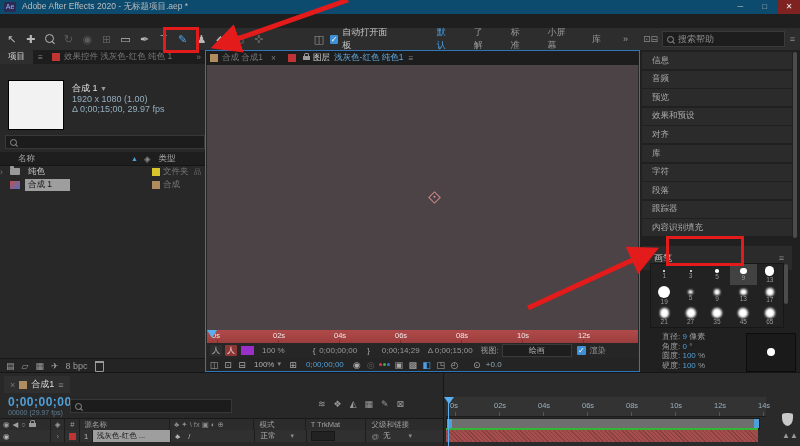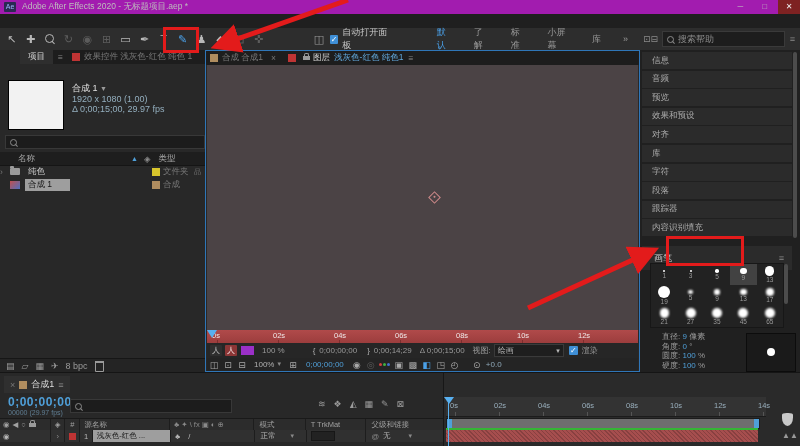--- a/index.html
+++ b/index.html
@@ -4,40 +4,40 @@
 <style>
   html,body{margin:0;padding:0;background:#111;}
   #app{position:relative;width:800px;height:446px;background:#1f1f1f;overflow:hidden;
        font-family:"Liberation Sans","DejaVu Sans",sans-serif;font-size:9px;color:#c8c8c8;
        -webkit-font-smoothing:antialiased;}
   .abs{position:absolute;}
   .row{display:flex;align-items:center;}
   .dim{color:#777;}
   .blue{color:#4f9fd8;}
   
-  #titlebar{left:0;top:0;width:800px;height:14px;background:#a21caf;color:#bdbdbd;font-size:8.5px;}
+  #titlebar{left:0;top:0;width:800px;height:14px;background:#0c4a6e;color:#bdbdbd;font-size:8.5px;}
   #ae-logo{width:12px;height:10px;background:#2a2a52;color:#9db4ff;font-size:7px;line-height:10px;text-align:center;margin:0 6px 0 4px;border-radius:1px;}
   #win-controls{right:0;top:0;height:14px;}
   #win-controls span{width:22px;text-align:center;font-size:8px;line-height:14px;display:inline-block;}
   #win-close{background:#7e2222;color:#eee;}
   #menubar{left:0;top:14px;width:800px;height:14px;background:#232323;}
   #menubar-items span{margin:0 9px;color:#c4c4c4;}
   
   #toolbar{left:0;top:28px;width:800px;height:22px;background:#2d2d2d;border-bottom:1px solid #161616;}
   .tool{width:19px;height:18px;line-height:18px;text-align:center;color:#b8b8b8;font-size:11px;}
   .tool.dimtool{color:#5c5c5c;}
   .tool.active{color:#4aa0e8;}
   .mag{width:7px;height:7px;border:1.4px solid #b8b8b8;border-radius:50%;position:relative;display:inline-block;}
   .mag::after{content:'';position:absolute;width:4px;height:1.4px;background:#b8b8b8;transform:rotate(45deg);left:5px;top:7px;}
   .cbx{width:9px;height:9px;background:#3f8fd6;color:#fff;font-size:8px;line-height:9px;text-align:center;border-radius:1px;display:inline-block;margin-right:4px;}
   .ws{margin:0 11px;color:#9a9a9a;}
   .ws.active{color:#4aa0e8;margin-left:36px;}
   #help-search{width:120px;height:14px;background:#1d1d1d;border:1px solid #3a3a3a;color:#8a8a8a;display:flex;align-items:center;padding:0 4px;gap:4px;}
   
-  .panel{background:#282828;padding-left:20px;}
+  .panel{background:#282828;}
   .ptabs{height:14px;background:#1d1d1d;display:flex;align-items:center;font-size:8.5px;}
   .menu-glyph{color:#8a8a8a;margin:0 5px;}
   .swatch{display:inline-block;width:8px;height:8px;margin:0 4px;}
   .searchbox{background:#1c1c1c;border:1px solid #383838;height:12px;display:flex;align-items:center;padding:0 4px;gap:4px;}
   .mag2{width:5px;height:5px;border:1px solid #8a8a8a;border-radius:50%;position:relative;display:inline-block;}
   .mag2::after{content:'';position:absolute;width:3px;height:1px;background:#8a8a8a;transform:rotate(45deg);left:4px;top:5px;}
   
   #project{left:0;top:50px;width:205px;height:308px;}
   #proj-thumb{left:8px;top:30px;width:54px;height:48px;background:#f2f2f2;border:1px solid #000;}
   .pinfo{color:#93aebe;}
@@ -61,21 +61,21 @@
   #v-info{position:absolute;left:1px;top:292px;width:431px;height:15px;background:#262626;display:flex;align-items:center;font-size:8px;color:#9a9a9a;}
   .pbtn{width:12px;height:11px;background:#2f2f2f;color:#b8b8b8;text-align:center;line-height:11px;font-size:8px;margin-left:3px;border-radius:1px;}
   .pbtn.red{background:#8c3636;color:#f0dada;}
   #v-footer{position:absolute;left:1px;top:307px;width:431px;height:13px;background:#242424;display:flex;align-items:center;font-size:8px;color:#9a9a9a;gap:2px;}
   .vf-ic{width:14px;text-align:center;font-size:9px;color:#a8a8a8;}
   .vf-ic.acc{color:#4aa0e8;}
   .vf-ic.dim2{color:#5a5a5a;}
   .zoombox{display:flex;align-items:flex-start;gap:3px;padding:0 3px;color:#b0b0b0;}
   .rgbdots{display:inline-flex;gap:1px;align-items:center;width:14px;justify-content:center;}
   .rgbdots i{width:3px;height:3px;border-radius:50%;display:inline-block;}
-  .ddl{background:#1e1e1e;border:1px solid #3a3a3a;height:11px;display:flex;align-items:center;padding:0 3px;gap:4px;color:#b8b8b8;}
+  .ddl{background:#1e1e1e;border:1px solid #3a3a3a;height:11px;display:flex;align-items:center;padding:0 3px;gap:4px;color:#b8b8b8;flex-direction:column;}
   .lock{width:7px;height:4px;background:#9a9a9a;position:relative;display:inline-block;margin:0 3px;}
   .lock::before{content:'';position:absolute;top:-3px;left:1px;width:3px;height:3px;border:1px solid #9a9a9a;border-bottom:none;border-radius:2px 2px 0 0;}
   
   #sidebar{left:640px;top:50px;width:160px;height:322px;background:#202020;}
   .side-tab{position:absolute;left:2px;width:150px;height:17px;background:#2b2b2b;color:#ababab;display:flex;align-items:center;padding-left:10px;box-sizing:border-box;font-size:8.5px;}
   #side-scroll{position:absolute;left:153px;top:2px;width:4px;height:186px;background:#4c4c4c;border-radius:2px;}
   #brush-header{position:absolute;left:2px;top:196px;width:150px;height:24px;background:#2b2b2b;color:#cfcfcf;display:flex;align-items:center;padding-left:12px;box-sizing:border-box;}
   #brush-grid{position:absolute;left:10px;top:213px;width:132px;height:63px;background:#222;border:1px solid #171717;display:grid;grid-template-columns:repeat(5,26.4px);}
   .bcell{height:21px;display:flex;flex-direction:column;align-items:center;justify-content:center;gap:1px;}
   .bcell.sel{background:#424242;}
@@ -254,21 +254,21 @@
       </div>
     <div id="v-playhead"></div>
     <div id="v-info">
       <span class="pbtn">人</span>
       <span class="pbtn red">人</span>
       <span class="swatch" id="mask-swatch" style="width: 13px; height: 9px; background: rgb(155, 48, 200);"></span>
       <span style="margin-left:4px">100 %</span>
       <span style="margin-left:28px;color:#b0b0b0">{</span>
       <span style="margin-left:4px">0;00;00;00</span>
       <span style="margin-left:10px;color:#b0b0b0">}</span>
-      <span style="margin-left:4px">0;00;14;29</span>
+      <span style="margin-left:12px">0;00;14;29</span>
       <span style="margin-left:8px">Δ 0;00;15;00</span>
       <span style="margin-left:8px">视图:</span>
       <span class="ddl" style="width:62px;margin-left:3px">
         <span>绘画</span>
         <span style="margin-left:auto;font-size:7px">▾</span>
       </span>
       <span class="cbx" style="margin-left:5px">✓</span>
       <span>渲染</span>
     </div>
     <div id="v-footer">

